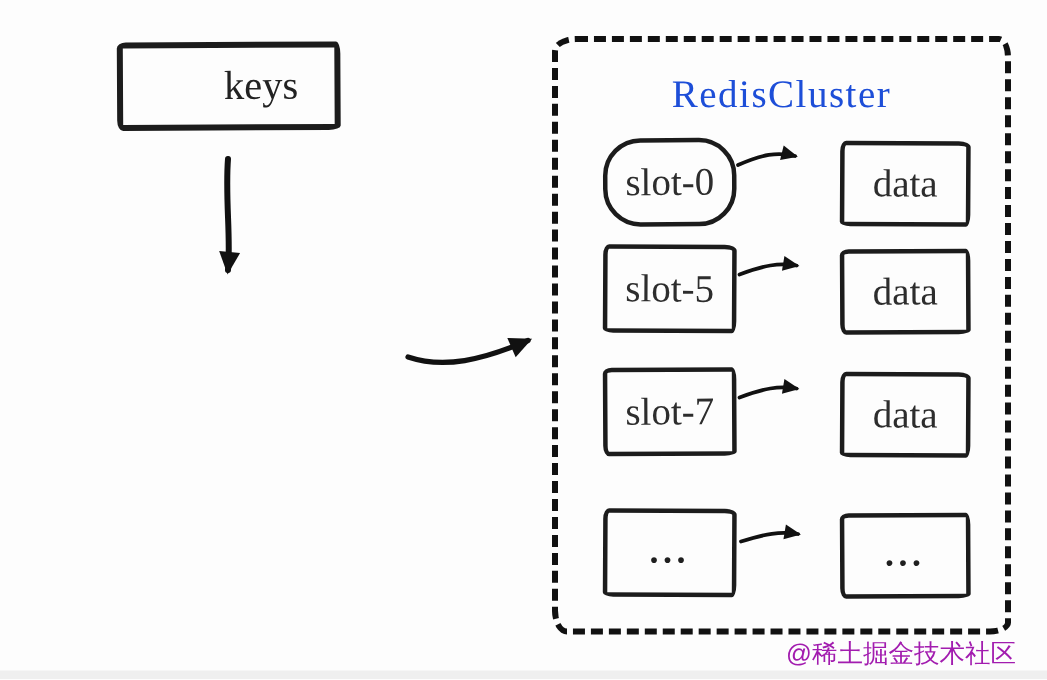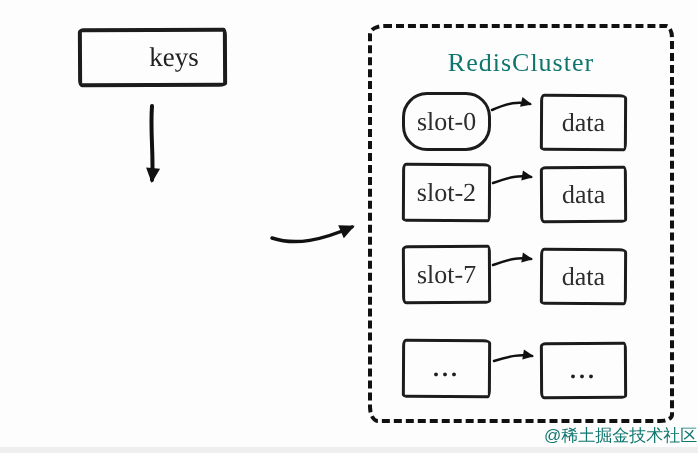--- a/index.html
+++ b/index.html
@@ -49,43 +49,43 @@
     border: 4px dashed #111;
     border-radius: 16px 8px 14px 10px / 10px 14px 8px 16px;
     box-sizing: border-box;
     background: transparent;
   }
   #cluster-title {
     position: absolute;
     left: 0; right: 0; top: 20px;
     text-align: center;
     font-size: 26px;
-    color: #0f766e;
+    color: #1d4ed8;
     letter-spacing: 1px;
   }
   .slot-box  { left: 402px; width: 89px; height: 59px; font-size: 26px; color: #2d2d2d; }
-  .data-box  { left: 540px; width: 87px; height: 57px; font-size: 26px; color: #2d2d2d; }
+  .data-box  { left: 560px; width: 87px; height: 57px; font-size: 26px; color: #2d2d2d; }
   .row-0 .slot-box { top: 92px; border-radius: 25px;  } .row-0 .data-box { top: 94px;  }
   .row-1 .slot-box { top: 163px; } .row-1 .data-box { top: 166px; }
   .row-2 .slot-box { top: 245px; } .row-2 .data-box { top: 248px; }
   .row-3 .slot-box { top: 339px; } .row-3 .data-box { top: 342px; }
   .ellipsis-label { font-size: 24px; letter-spacing: 3px; font-weight: bold; color: #1f1f1f; }
 
   #arrow-layer {
     position: absolute;
     left: 0; top: 0; width: 698px; height: 453px;
     pointer-events: none;
   }
   #watermark {
     position: absolute;
-    left: 544px; top: 424px;
+    left: 524px; top: 424px;
     width: 150px;
     font-family: "Liberation Sans", "DejaVu Sans", sans-serif;
     font-size: 17px;
-    color: #0f766e;
+    color: #a21caf;
     white-space: nowrap;
   }
   #bottom-strip {
     position: absolute;
     left: 0; bottom: 0; width: 698px; height: 6px;
     background: #efefef;
   }
 </style>
 </head>
 <body>
@@ -122,21 +122,21 @@
     <div class="box slot-box wobble-a">
       <span>slot-0</span>
     </div>
     <div class="box data-box wobble-b">
       <span>data</span>
     </div>
   </div>
 
   <div class="row-1">
     <div class="box slot-box wobble-b">
-      <span>slot-2</span>
+      <span>slot-5</span>
     </div>
     <div class="box data-box wobble-a">
       <span>data</span>
     </div>
   </div>
 
   <div class="row-2">
     <div class="box slot-box wobble-a">
       <span>slot-7</span>
     </div>

